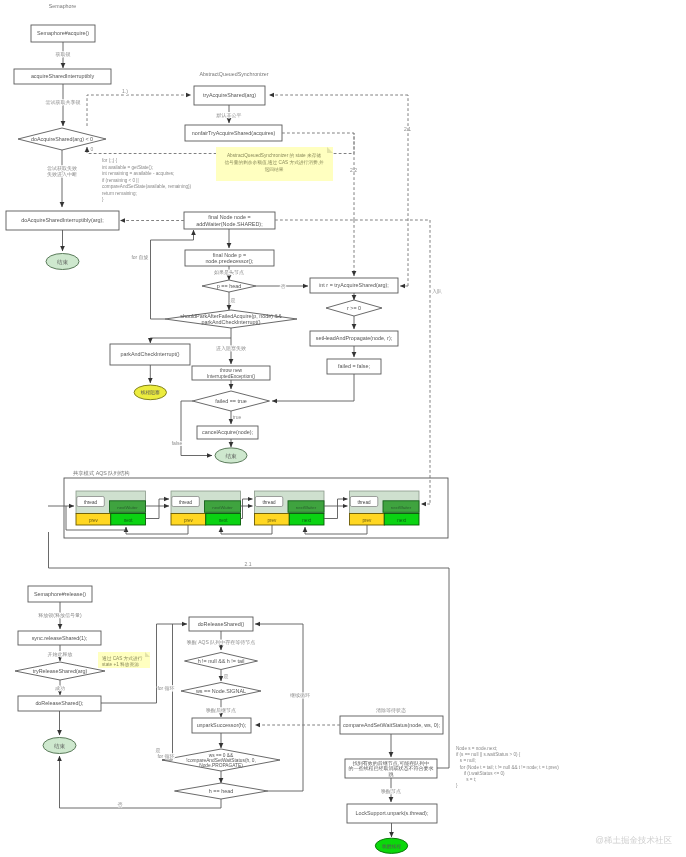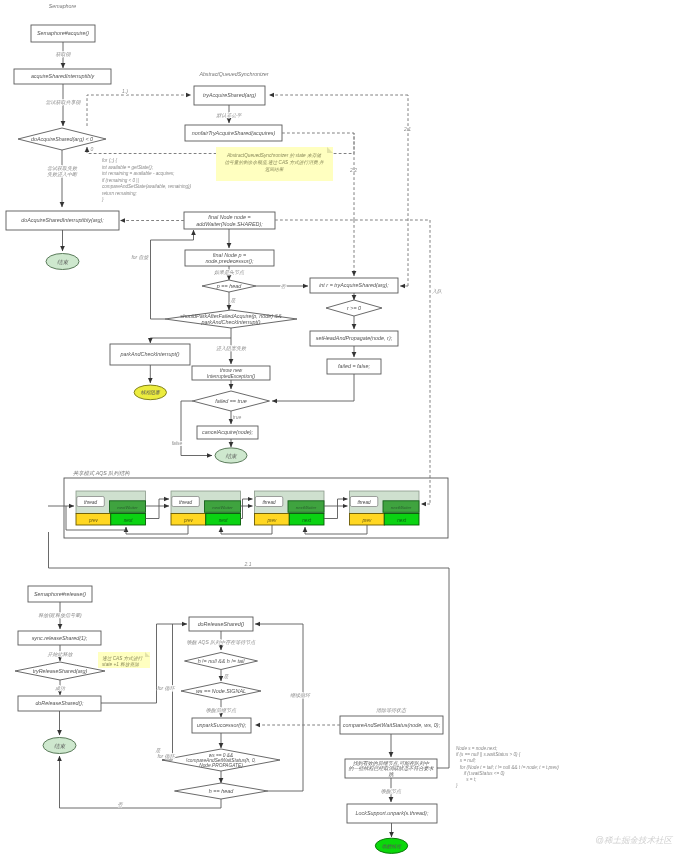--- a/index.html
+++ b/index.html
@@ -1,19 +1,19 @@
 <!DOCTYPE html>
 <html><head>
 <meta charset="utf-8">
 <title>AQS Semaphore Shared Mode Flowchart</title>
 <style>
   html,body{margin:0;padding:0;background:#ffffff;}
   body{width:686px;height:857px;overflow:hidden;
        font-family:"Liberation Sans","DejaVu Sans",sans-serif;}
-  #root{position:relative;width:686px;height:857px;background:#fff;font-style:italic;}
+  #root{position:relative;width:686px;height:857px;background:#fff;}
   svg#chart{display:block;position:absolute;left:0;top:0;}
   .bx{fill:#fff;stroke:#595959;stroke-width:0.9;}
   .dm{fill:#fff;stroke:#595959;stroke-width:0.9;}
   .ln{stroke:#595959;stroke-width:0.9;fill:none;}
   .lnd{stroke:#808080;stroke-width:1;fill:none;stroke-dasharray:2.8 2.2;}
   text{font-family:"Liberation Sans","DejaVu Sans",sans-serif;}
   .tx{font-size:5.6px;fill:#555;}
   .tc{text-anchor:middle;}
   .el{font-size:5px;fill:#8c8c8c;text-anchor:middle;paint-order:stroke;stroke:#ffffff;stroke-width:1.8px;stroke-linejoin:round;}
   .cd{font-size:4.6px;fill:#8a8a8a;}

